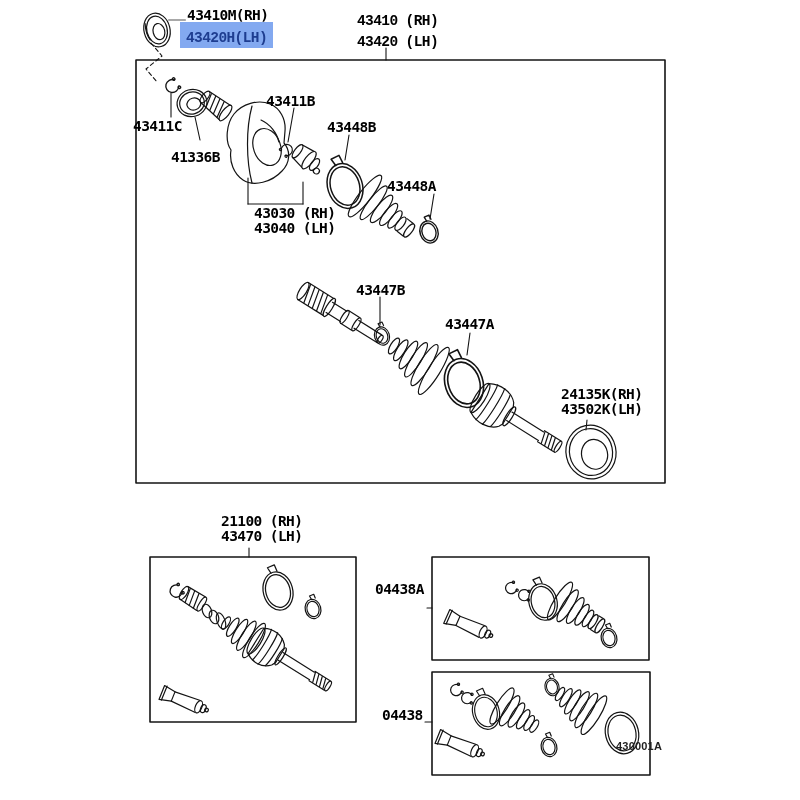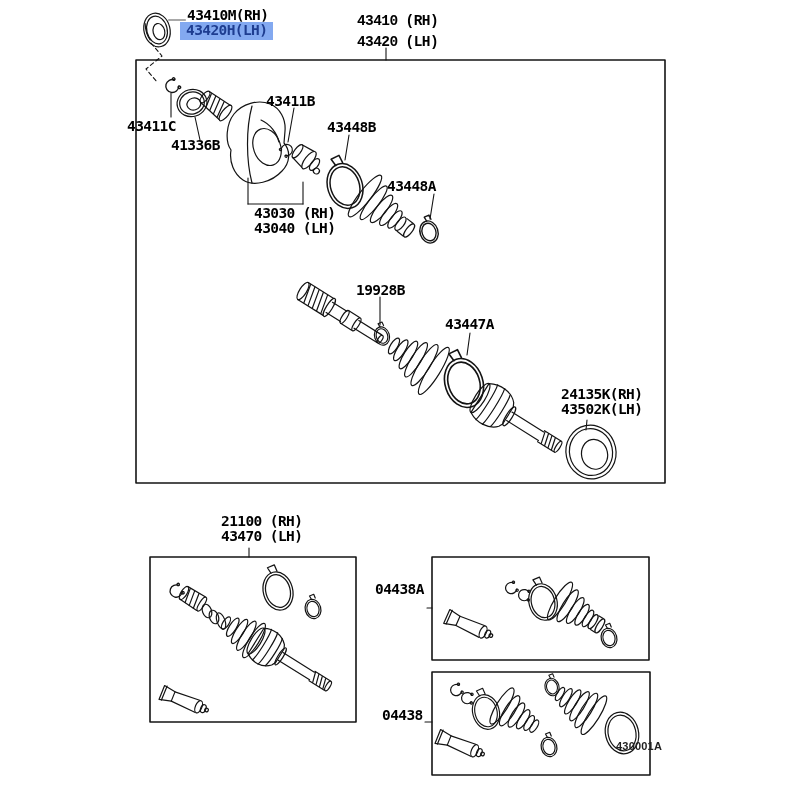--- a/index.html
+++ b/index.html
@@ -8,21 +8,21 @@
   #stage{position:absolute;left:0;top:0;width:637px;height:800px;}
   svg.art{position:absolute;left:0;top:0;}
   svg.art *{stroke:#141414;fill:none;stroke-width:1.2;stroke-linecap:round;stroke-linejoin:round;}
   svg.art .box{stroke-width:1.6;}
   svg.art .leader{stroke-width:1.1;}
   svg.art .dashed{stroke-dasharray:4 3;stroke-width:1.1;}
   svg.art .grayline{stroke:#a8a8a8;stroke-width:2.2;}
   .lbl{position:absolute;font:bold 14.5px/15px "DejaVu Sans Mono", monospace;
        letter-spacing:-0.6px;color:#000;white-space:nowrap;}
   .lh21{line-height:21px;font-family:Liberation Mono, monospace;}
-  .hl{padding:1px 6px 2px 6px;}
+  .hl{padding:9px 6px 2px 6px;font-family:Liberation Mono, monospace;}
   .code{position:absolute;font:bold 11px/12px "Liberation Sans", sans-serif;
         letter-spacing:0.2px;color:#222;}
 </style>
 </head>
 <body>
 
 <div id="stage">
 
 <svg class="art" width="800" height="800" viewBox="0 0 800 800">
   <defs>
@@ -289,36 +289,36 @@
 </svg>
 
 <div class="lbl" style="left:187px;top:8px">43410M(RH)</div>
 <div class="lbl hl" style="left: 180px; top: 22px; background: rgb(131, 169, 240); color: rgb(30, 61, 144);">43420H(LH)</div>
 
 <div class="lbl lh21" style="left:357px;top:11px">
   <div>43410 (RH)</div>
   <div>43420 (LH)</div>
 </div>
 
-<div class="lbl" style="left:127px;top:119px">43411C</div>
-
-<div class="lbl" style="left:171px;top:138px">41336B</div>
+<div class="lbl" style="left:133px;top:119px">43411C</div>
+
+<div class="lbl" style="left:171px;top:150px">41336B</div>
 
 <div class="lbl" style="left:266px;top:94px">43411B</div>
 
 <div class="lbl" style="left:327px;top:120px">43448B</div>
 
 <div class="lbl" style="left:387px;top:179px">43448A</div>
 
 <div class="lbl" style="left:254px;top:206px">
   <div>43030 (RH)</div>
   <div>43040 (LH)</div>
 </div>
 
-<div class="lbl" style="left:356px;top:283px">19928B</div>
+<div class="lbl" style="left:356px;top:283px">43447B</div>
 
 <div class="lbl" style="left:445px;top:317px">43447A</div>
 
 <div class="lbl" style="left:561px;top:387px">
   <div>24135K(RH)</div>
   <div>43502K(LH)</div>
 </div>
 
 <div class="lbl" style="left:221px;top:514px">
   <div>21100 (RH)</div>

